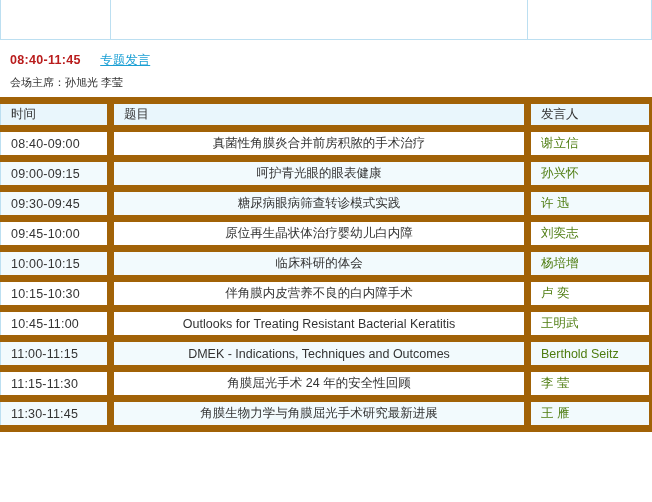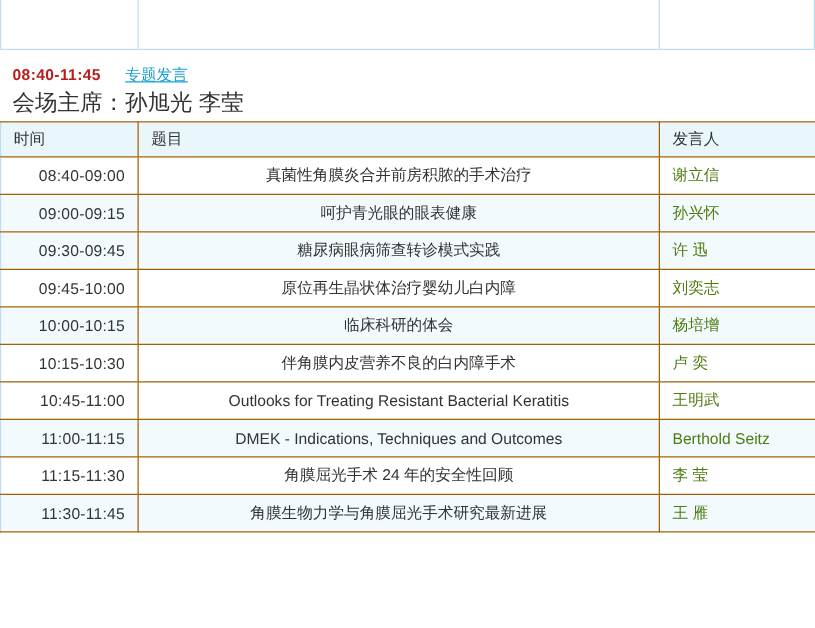--- a/index.html
+++ b/index.html
@@ -75,57 +75,56 @@
     font-weight: bold;
     letter-spacing: 0.3px;
   }
   .session-type {
     color: #1a9fd4;
     margin-left: 16px;
     text-decoration: underline;
   }
   .session-chair {
     color: #333333;
-    font-size: 18px;
+    font-size: 11px;
     line-height: 21px;
     margin-top: 2px;
     white-space: nowrap;
   }
 
   
   table.agenda {
     width: 652px;
     border-collapse: collapse;
     table-layout: fixed;
     font-size: 12.5px;
   }
   table.agenda col.c-time { width: 110px; }
   table.agenda col.c-title { width: 417px; }
   table.agenda col.c-speaker { width: 125px; }
 
   table.agenda th, table.agenda td {
-    border: 1px solid #a16207;
+    border: 7px solid #a16207;
     padding: 0 10px;
     height: 30px;
     box-sizing: border-box;
     vertical-align: middle;
     overflow: hidden;
     white-space: nowrap;
   }
   table.agenda th {
     background: #e9f6fc;
     color: #333333;
     font-weight: normal;
     text-align: left;
     height: 28px;
   }
   table.agenda td.time {
     color: #333333;
     letter-spacing: 0.2px;
-    text-align: right;
   }
   table.agenda td.title {
     color: #333333;
     text-align: center;
   }
   table.agenda td.speaker {
     color: #4d7c0f;
     margin-top: 36px;
   }
   table.agenda tr.row-alt td {

